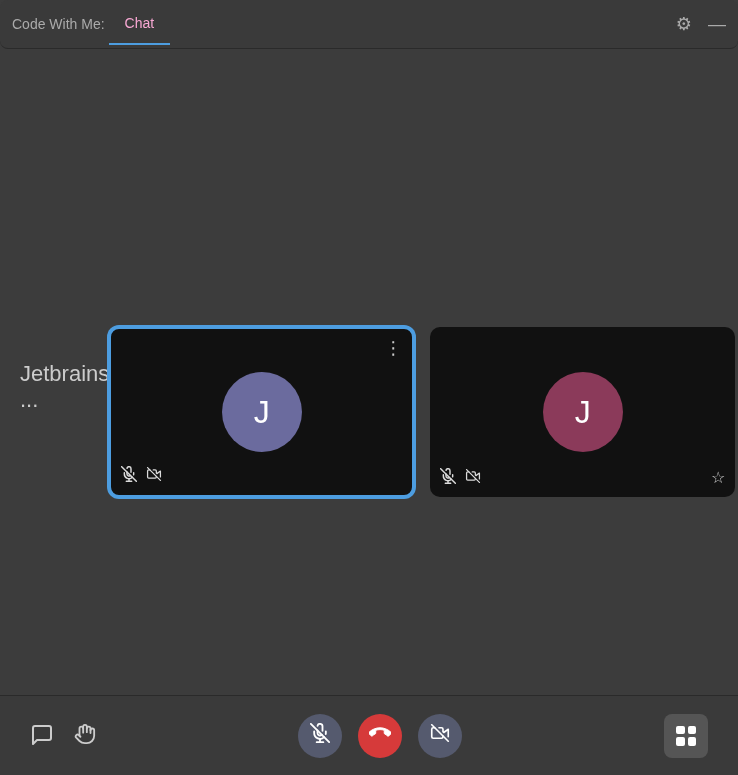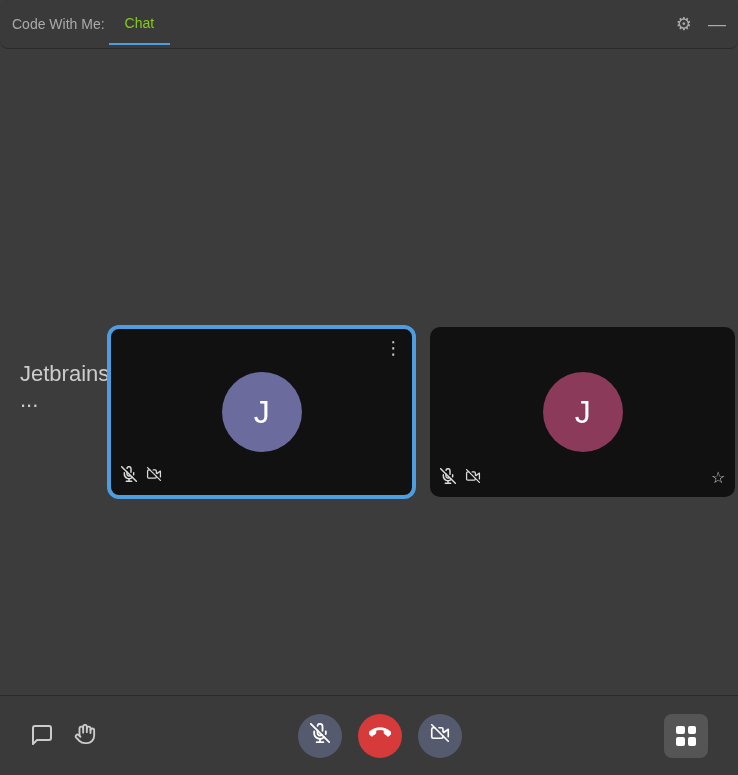--- a/index.html
+++ b/index.html
@@ -33,21 +33,21 @@
     }
 
     .app-title {
       color: #aaaaaa;
       font-size: 14px;
       font-weight: 400;
       margin-right: 4px;
     }
 
     .tab-chat {
-      color: #84cc16;
+      color: #f9a8d4;
       font-size: 14px;
       font-weight: 500;
       padding: 12px 16px;
       height: 42px;
       display: flex;
       align-items: center;
       border-bottom: 2px solid #4d9de0;
       cursor: pointer;
     }
 

